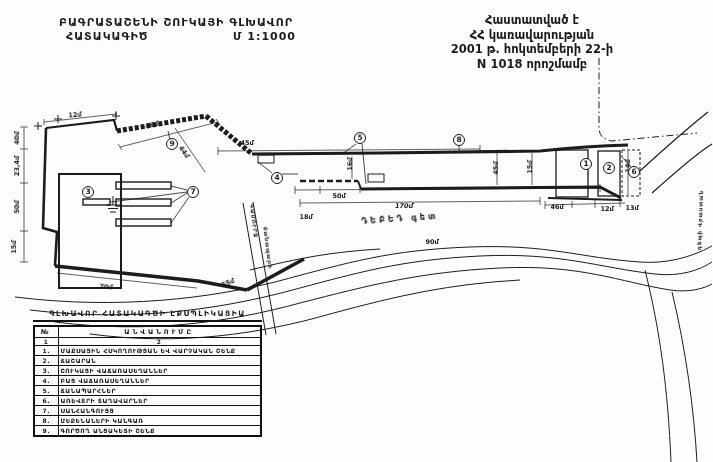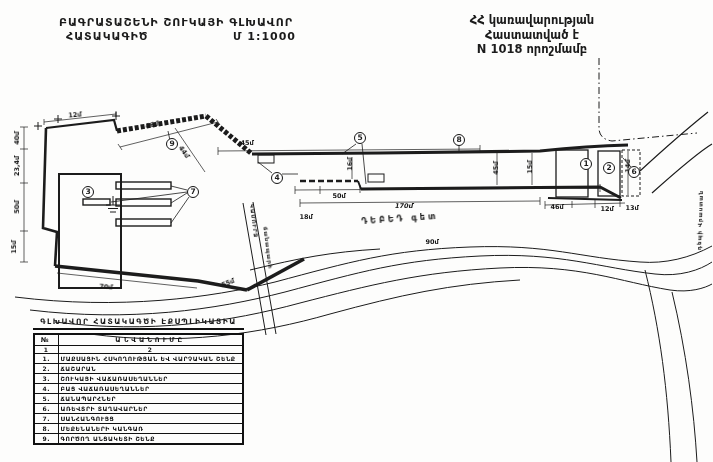--- a/index.html
+++ b/index.html
@@ -13,21 +13,21 @@
   .title-line2{display:flex;justify-content:space-between;padding:0 18px 0 28px;align-items:flex-end;}
   .approval-block{position:absolute;left:420px;top:13px;width:224px;text-align:center;
                   font-weight:bold;font-size:11.5px;line-height:1.28;}
   .scan{filter:blur(0.25px);}
   .dim{position:absolute;font-size:6.5px;font-weight:bold;white-space:nowrap;
        transform:translate(-50%,-50%);color:#161616;}
   .lab{position:absolute;font-weight:bold;white-space:nowrap;transform:translate(-50%,-50%);color:#161616;}
   .marker{position:absolute;width:12px;height:12px;border:1.2px solid #141414;border-radius:50%;
           background:#fff;font-size:7.5px;font-weight:bold;line-height:10px;text-align:center;
           transform:translate(-50%,-50%);}
-  .legend{position:absolute;left:33px;top:317px;width:211px;}
+  .legend{position:absolute;left:33px;top:309px;width:229px;}
   .legend-title{text-align:center;font-size:7.5px;font-weight:bold;letter-spacing:1.5px;
                 border-bottom:2px solid #111;padding:0 2px 2px 2px;margin-bottom:3px;white-space:nowrap;}
   table.legend-tbl{width:100%;border-collapse:collapse;border:2px solid #111;}
   table.legend-tbl td{border:1px solid #111;font-size:6px;font-weight:bold;
                       padding:1px 2px;letter-spacing:0.6px;color:#131313;}
   td.no{width:24px;text-align:center;}
   tr.hdr td{text-align:center;letter-spacing:3px;font-size:6.5px;}
   tr.sub td{text-align:center;padding:0;}
 </style>
 </head>
@@ -100,22 +100,23 @@
 
   <div class="title-block scan">
     <div>ԲԱԳՐԱՏԱՇԵՆԻ ՇՈՒԿԱՅԻ ԳԼԽԱՎՈՐ</div>
     <div class="title-line2">
       <span>ՀԱՏԱԿԱԳԻԾ</span>
       <span>Մ 1:1000</span>
     </div>
   </div>
 
   <div class="approval-block scan">
+    <div>Հաստատված է</div>
     <div>ՀՀ կառավարության</div>
-    <div>Հաստատված է</div>
+    <div>2001 թ. հոկտեմբերի 22-ի</div>
     <div>N 1018 որոշմամբ</div>
   </div>
 
   <div class="legend scan">
     <div class="legend-title">ԳԼԽԱՎՈՐ ՀԱՏԱԿԱԳԾԻ ԷՔՍՊԼԻԿԱՑԻԱ</div>
     <table class="legend-tbl">
       <tbody id="legend-body">
           <tr class="hdr">
             <td class="no">№</td>
             <td>ԱՆՎԱՆՈՒՄԸ</td>

